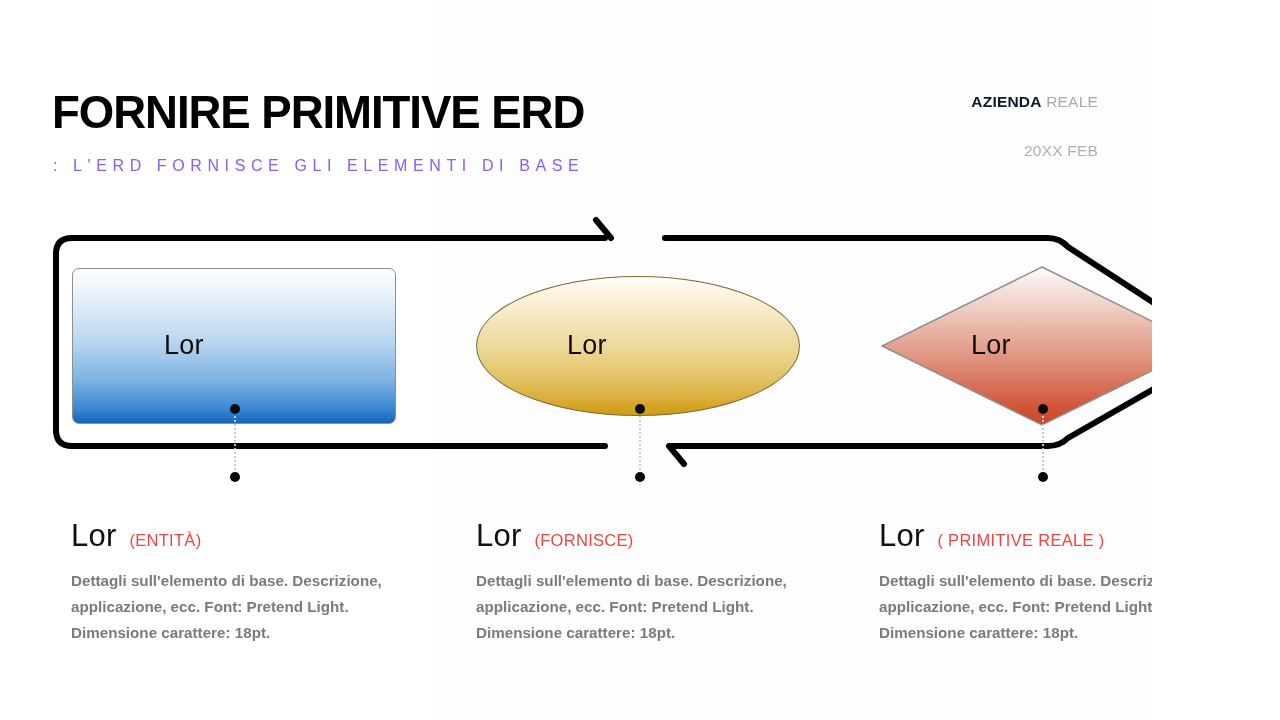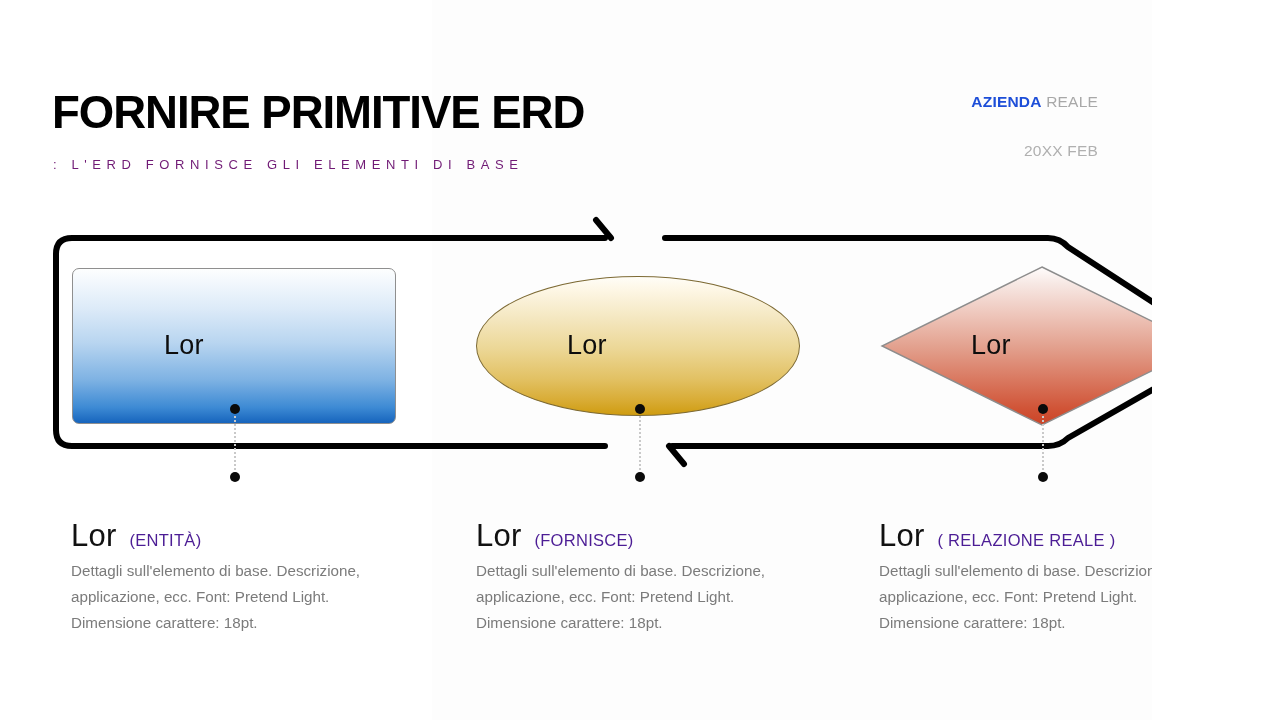--- a/index.html
+++ b/index.html
@@ -41,36 +41,36 @@
     color: #000000;
     line-height: 1;
     transform: scaleX(0.97);
     transform-origin: left center;
     white-space: nowrap;
   }
   .subtitle {
     position: absolute;
     left: 53px;
     top: 157px;
-    font-size: 13px;
+    font-size: 16px;
     font-weight: 400;
     letter-spacing: 5.6px;
-    color: #701a75;
+    color: #8b5cf6;
     white-space: nowrap;
   }
   .meta {
     position: absolute;
     right: 54px;
     top: 90px;
     text-align: right;
     line-height: 1.5;
     white-space: nowrap;
   }
   .meta-line1 { font-size: 15.5px; color: #a8a8a8; letter-spacing: 0.2px; }
-  .meta-line1 .strong { font-weight: 700; color: #1d4ed8; }
+  .meta-line1 .strong { font-weight: 700; color: #0f172a; }
   .meta-line2 { font-size: 15.5px; color: #b0b0b0; letter-spacing: 0.2px; margin-top: 26px; }
 
   
   #band {
     position: absolute;
     left: 0;
     top: 200px;
     width: 1280px;
     height: 300px;
   }
@@ -147,30 +147,31 @@
   }
   .col-head .big {
     font-size: 31px;
     font-weight: 400;
     color: #111111;
     letter-spacing: 0.2px;
   }
   .col-head .tag {
     font-size: 16.5px;
     font-weight: 400;
-    color: #4c1d95;
+    color: #ef4444;
     margin-left: 13px;
     letter-spacing: 0.3px;
   }
   .col-body {
-    margin-top: 4px;
+    margin-top: 14px;
     font-size: 15.2px;
     line-height: 26px;
     color: #7b7b7b;
     width: 330px;
+    font-weight: bold;
   }
 </style>
 </head>
 <body>
 
 <div id="slide">
 
   <div class="bg-panel"></div>
 
   <div class="title">FORNIRE PRIMITIVE ERD</div>
@@ -239,18 +240,18 @@
     <div class="col-head">
       <span class="big">Lor</span>
       <span class="tag">(FORNISCE)</span>
     </div>
     <div class="col-body">Dettagli sull'elemento di base. Descrizione, applicazione, ecc. Font: Pretend Light. Dimensione carattere: 18pt.</div>
   </div>
 
   <div class="col" style="left:879px;">
     <div class="col-head">
       <span class="big">Lor</span>
-      <span class="tag">( RELAZIONE REALE )</span>
+      <span class="tag">( PRIMITIVE REALE )</span>
     </div>
     <div class="col-body">Dettagli sull'elemento di base. Descrizione, applicazione, ecc. Font: Pretend Light. Dimensione carattere: 18pt.</div>
   </div>
 
 </div>
 
 </body></html>

